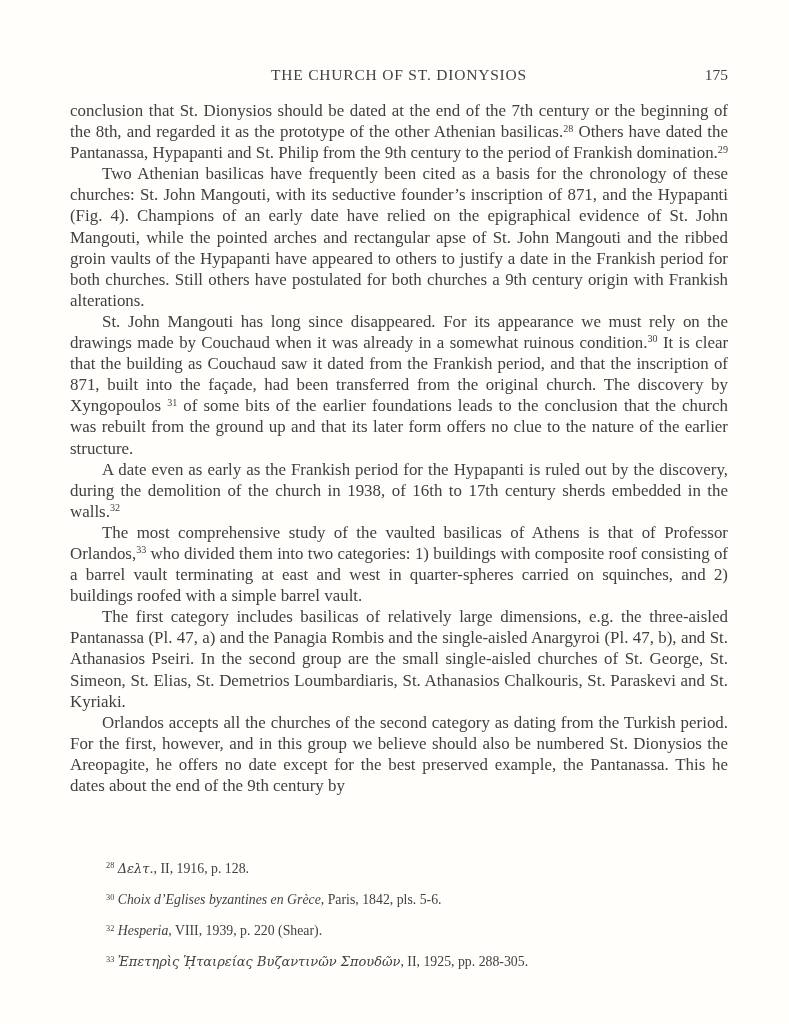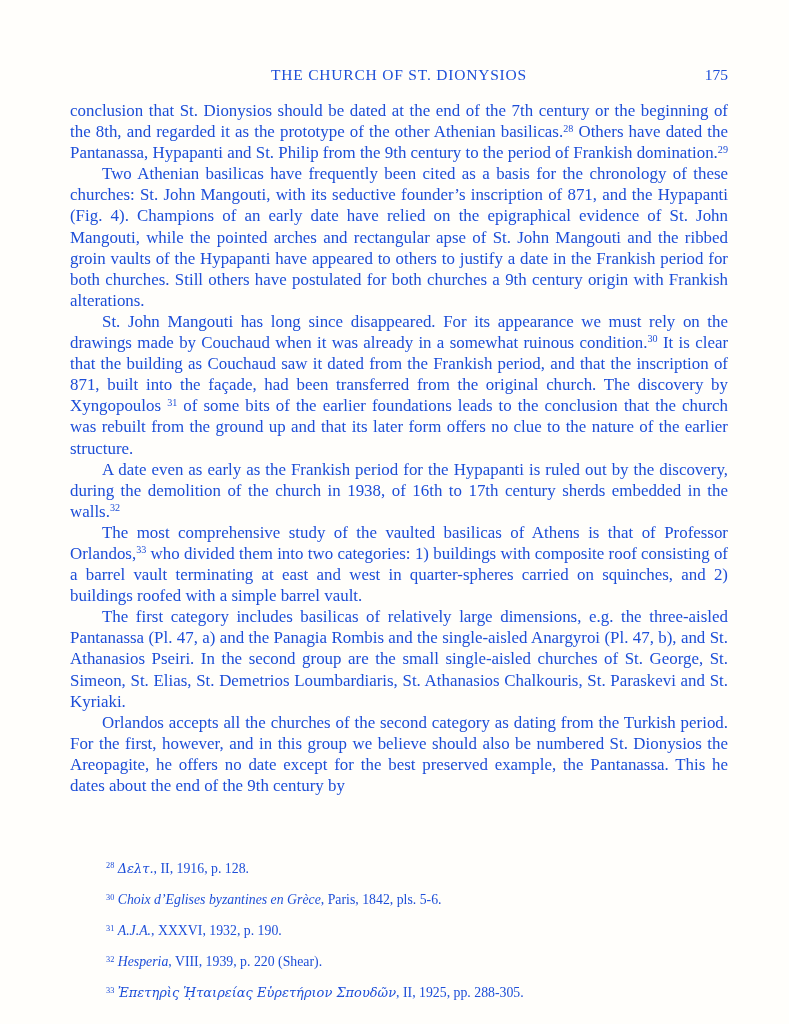--- a/index.html
+++ b/index.html
@@ -2,21 +2,21 @@
 <html><head>
 <meta charset="utf-8">
 <style>
   html, body { margin: 0; padding: 0; background: #e8e8e8; }
   .page {
     position: relative;
     width: 789px;
     height: 1024px;
     margin: 0 auto;
     background: #fffefb;
-    color: #1d4ed8;
+    color: #404040;
     font-family: "Liberation Serif", "DejaVu Serif", serif;
     overflow: hidden;
   }
   .running-header {
     position: absolute;
     top: 66px;
     left: 70px;
     width: 658px;
     height: 20px;
   }
@@ -80,17 +80,16 @@
       <p class="para indent"><span>St. John Mangouti has long since disappeared. For its appearance we must rely on the drawings made by Couchaud when it was already in a somewhat ruinous condition.</span><sup class="fn-ref">30</sup><span> It is clear that the building as Couchaud saw it dated from the Frankish period, and that the inscription of 871, built into the façade, had been transferred from the original church. The discovery by Xyngopoulos </span><sup class="fn-ref">31</sup><span> of some bits of the earlier foundations leads to the conclusion that the church was rebuilt from the ground up and that its later form offers no clue to the nature of the earlier structure.</span></p>
       <p class="para indent"><span>A date even as early as the Frankish period for the Hypapanti is ruled out by the discovery, during the demolition of the church in 1938, of 16th to 17th century sherds embedded in the walls.</span><sup class="fn-ref">32</sup></p>
       <p class="para indent"><span>The most comprehensive study of the vaulted basilicas of Athens is that of Professor Orlandos,</span><sup class="fn-ref">33</sup><span> who divided them into two categories: 1) buildings with composite roof consisting of a barrel vault terminating at east and west in quarter-spheres carried on squinches, and 2) buildings roofed with a simple barrel vault.</span></p>
       <p class="para indent"><span>The first category includes basilicas of relatively large dimensions, e.g. the three-aisled Pantanassa (Pl. 47, a) and the Panagia Rombis and the single-aisled Anargyroi (Pl. 47, b), and St. Athanasios Pseiri. In the second group are the small single-aisled churches of St. George, St. Simeon, St. Elias, St. Demetrios Loumbardiaris, St. Athanasios Chalkouris, St. Paraskevi and St. Kyriaki.</span></p>
       <p class="para indent"><span>Orlandos accepts all the churches of the second category as dating from the Turkish period. For the first, however, and in this group we believe should also be numbered St. Dionysios the Areopagite, he offers no date except for the best preserved example, the Pantanassa. This he dates about the end of the 9th century by</span></p>
     </div>
 
   <div class="footnotes">
       <p class="footnote"><sup class="fn-ref">28</sup> <span class="italic greek">Δελτ.</span><span>, II, 1916, p. 128.</span></p>
       <p class="footnote"><sup class="fn-ref">30</sup> <span class="italic">Choix d’Eglises byzantines en Grèce</span><span>, Paris, 1842, pls. 5-6.</span></p>
-      <p class="footnote"><sup class="fn-ref">31</sup> <span class="italic">A.J.A.</span><span>, XXXVI, 1932, p. 190.</span></p>
       <p class="footnote"><sup class="fn-ref">32</sup> <span class="italic">Hesperia</span><span>, VIII, 1939, p. 220 (Shear).</span></p>
-      <p class="footnote"><sup class="fn-ref">33</sup> <span class="italic greek">Ἐπετηρὶς ᾙταιρείας Εὑρετήριον Σπουδῶν</span><span>, II, 1925, pp. 288-305.</span></p>
+      <p class="footnote"><sup class="fn-ref">33</sup> <span class="italic greek">Ἐπετηρὶς ᾙταιρείας Βυζαντινῶν Σπουδῶν</span><span>, II, 1925, pp. 288-305.</span></p>
     </div>
 </div>
 
 </body></html>

